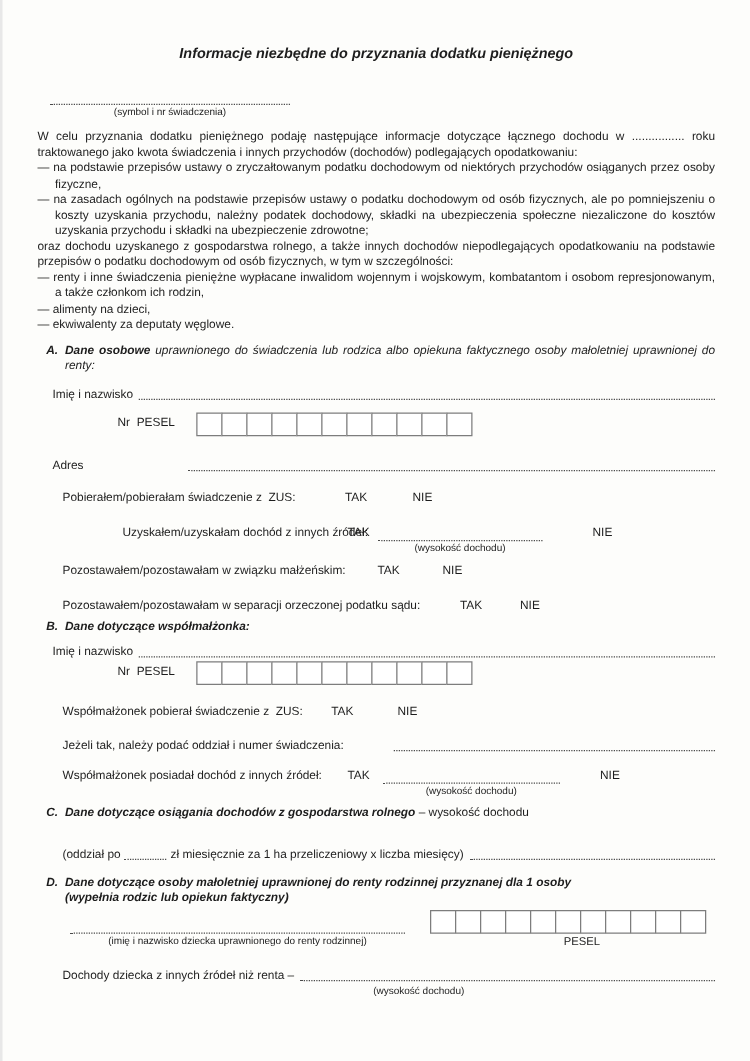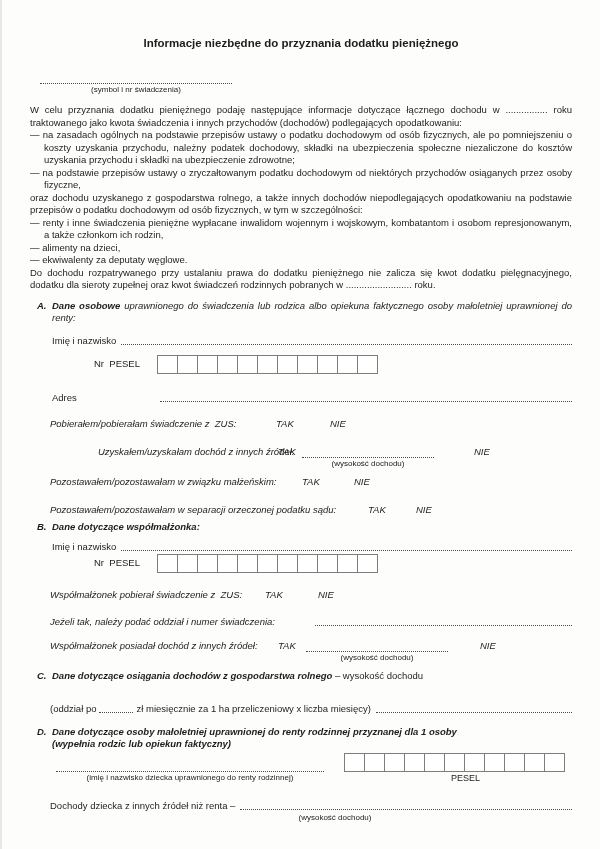--- a/index.html
+++ b/index.html
@@ -5,46 +5,46 @@
   html,body{margin:0;padding:0;background:#fff;}
   .page{
     width:600px;height:849px;box-sizing:border-box;position:relative;
     background:#fdfdfb;
     padding:36px 28px 0 30px;
     font-family:"Liberation Sans", sans-serif;
     font-size:9.5px;line-height:12.5px;color:#1d1d1d;
     overflow:hidden;
   }
   .scan-edge{position:absolute;left:0;top:0;width:2px;height:100%;background:#e8e8e8;}
-  .title{font-size:11.5px;line-height:14px;font-weight:bold;text-align:center;margin:0;}
+  .title{font-size:11.5px;line-height:14px;font-weight:bold;text-align:center;margin:0;font-style:italic;}
 
   .symbol-block{margin-top:26px;margin-left:10px;width:192px;}
   .dotline{border-bottom:1px dotted #4a4a4a;height:7px;}
   .small-cap{font-size:8px;line-height:10px;color:#222;}
   .symbol-caption{text-align:center;margin-top:1px;}
 
   .intro{margin-top:9px;text-align:justify;}
   .intro p{margin:0;}
   .hang{padding-left:14px;text-indent:-14px;}
 
   .sec-head{position:relative;padding-left:22px;font-style:italic;text-align:justify;margin-top:8px;}
   .sec-letter{position:absolute;left:7px;top:0;font-weight:bold;}
   .sec-bold{font-weight:bold;}
   .upright{font-style:normal;}
 
-  .name-row{display:flex;margin-left:22px;margin-top:10px;height:12px;}
+  .name-row{display:flex;margin-left:12px;margin-top:10px;height:12px;}
   .dots-fill{flex:1;border-bottom:1px dotted #4a4a4a;margin:0 0 2px 5px;}
   .pesel-row{display:flex;align-items:center;margin-left:20px;margin-top:8px;}
   .pesel-label{width:63px;padding-left:44px;}
   .pesel-boxes{display:flex;}
   .cell{width:19px;height:17px;border:1px solid #7d7d7d;margin-left:-1px;background:#fff;}
   .cell:first-child{margin-left:0;}
   .addr-row{margin-top:18px;gap:40px;}
 
-  .qrow{position:relative;margin-left:20px;height:12px;font-style:italic;}
+  .qrow{position:relative;margin-left:20px;height:12px;}
   .qrow .opt{position:absolute;top:0;}
   .qrow .dotspan{position:absolute;top:1px;height:10px;border-bottom:1px dotted #4a4a4a;}
   .a-q1{margin-top:14px;} .a-q1 .opt-yes{left:226px} .a-q1 .opt-no{left:280px}
   .a-q2{margin-top:16px;padding-left:48px;} .a-q2 .opt-yes{left:228px} .a-q2 .opt-no{left:424px}
   .a-q2 .dotspan{left:252px;width:132px;}
   .a-q3{margin-top:7px;}  .a-q3 .opt-yes{left:252px} .a-q3 .opt-no{left:304px}
   .a-q4{margin-top:16px;} .a-q4 .opt-yes{left:318px} .a-q4 .opt-no{left:366px}
   .b-q1{margin-top:16px;} .b-q1 .opt-yes{left:215px} .b-q1 .opt-no{left:268px}
   .b-q2{margin-top:15px;display:flex;position:static;}
   .b-q2 .dots-fill{margin-left:40px;}
@@ -78,27 +78,26 @@
 
   <div class="title">Informacje niezbędne do przyznania dodatku pieniężnego</div>
 
   <div class="symbol-block">
     <div class="dotline"></div>
     <div class="small-cap symbol-caption">(symbol i nr świadczenia)</div>
   </div>
 
   <div class="intro">
     <p>W celu przyznania dodatku pieniężnego podaję następujące informacje dotyczące łącznego dochodu w ................ roku traktowanego jako kwota świadczenia i innych przychodów (dochodów) podlegających opodatkowaniu:</p>
+    <p class="hang">—  na podstawie przepisów ustawy o zryczałtowanym podatku dochodowym od niektórych przychodów osiąganych przez osoby fizyczne,</p>
     <p class="hang">—  na zasadach ogólnych na podstawie przepisów ustawy o podatku dochodowym od osób fizycznych, ale po pomniejszeniu o koszty uzyskania przychodu, należny podatek dochodowy, składki na ubezpieczenia społeczne niezaliczone do kosztów uzyskania przychodu i składki na ubezpieczenie zdrowotne;</p>
-    <p class="hang">—  na podstawie przepisów ustawy o zryczałtowanym podatku dochodowym od niektórych przychodów osiąganych przez osoby fizyczne,</p>
     <p>oraz dochodu uzyskanego z gospodarstwa rolnego, a także innych dochodów niepodlegających opodatkowaniu na podstawie przepisów o podatku dochodowym od osób fizycznych, w tym w szczególności:</p>
     <p class="hang">—  renty i inne świadczenia pieniężne wypłacane inwalidom wojennym i wojskowym, kombatantom i osobom represjonowanym, a także członkom ich rodzin,</p>
     <p class="hang">—  alimenty na dzieci,</p>
     <p class="hang">—  ekwiwalenty za deputaty węglowe.</p>
-    <p>Do dochodu rozpatrywanego przy ustalaniu prawa do dodatku pieniężnego nie zalicza się kwot dodatku pielęgnacyjnego, dodatku dla sieroty zupełnej oraz kwot świadczeń rodzinnych pobranych w ......................... roku.</p>
   </div>
 
   <div class="sec-head">
     <span class="sec-letter">A.</span><span class="sec-bold">Dane osobowe</span><span> uprawnionego do świadczenia lub rodzica albo opiekuna faktycznego osoby małoletniej uprawnionej do renty:</span>
   </div>
 
   <div class="name-row">
     <span>Imię i nazwisko</span>
     <span class="dots-fill"></span>
   </div>

